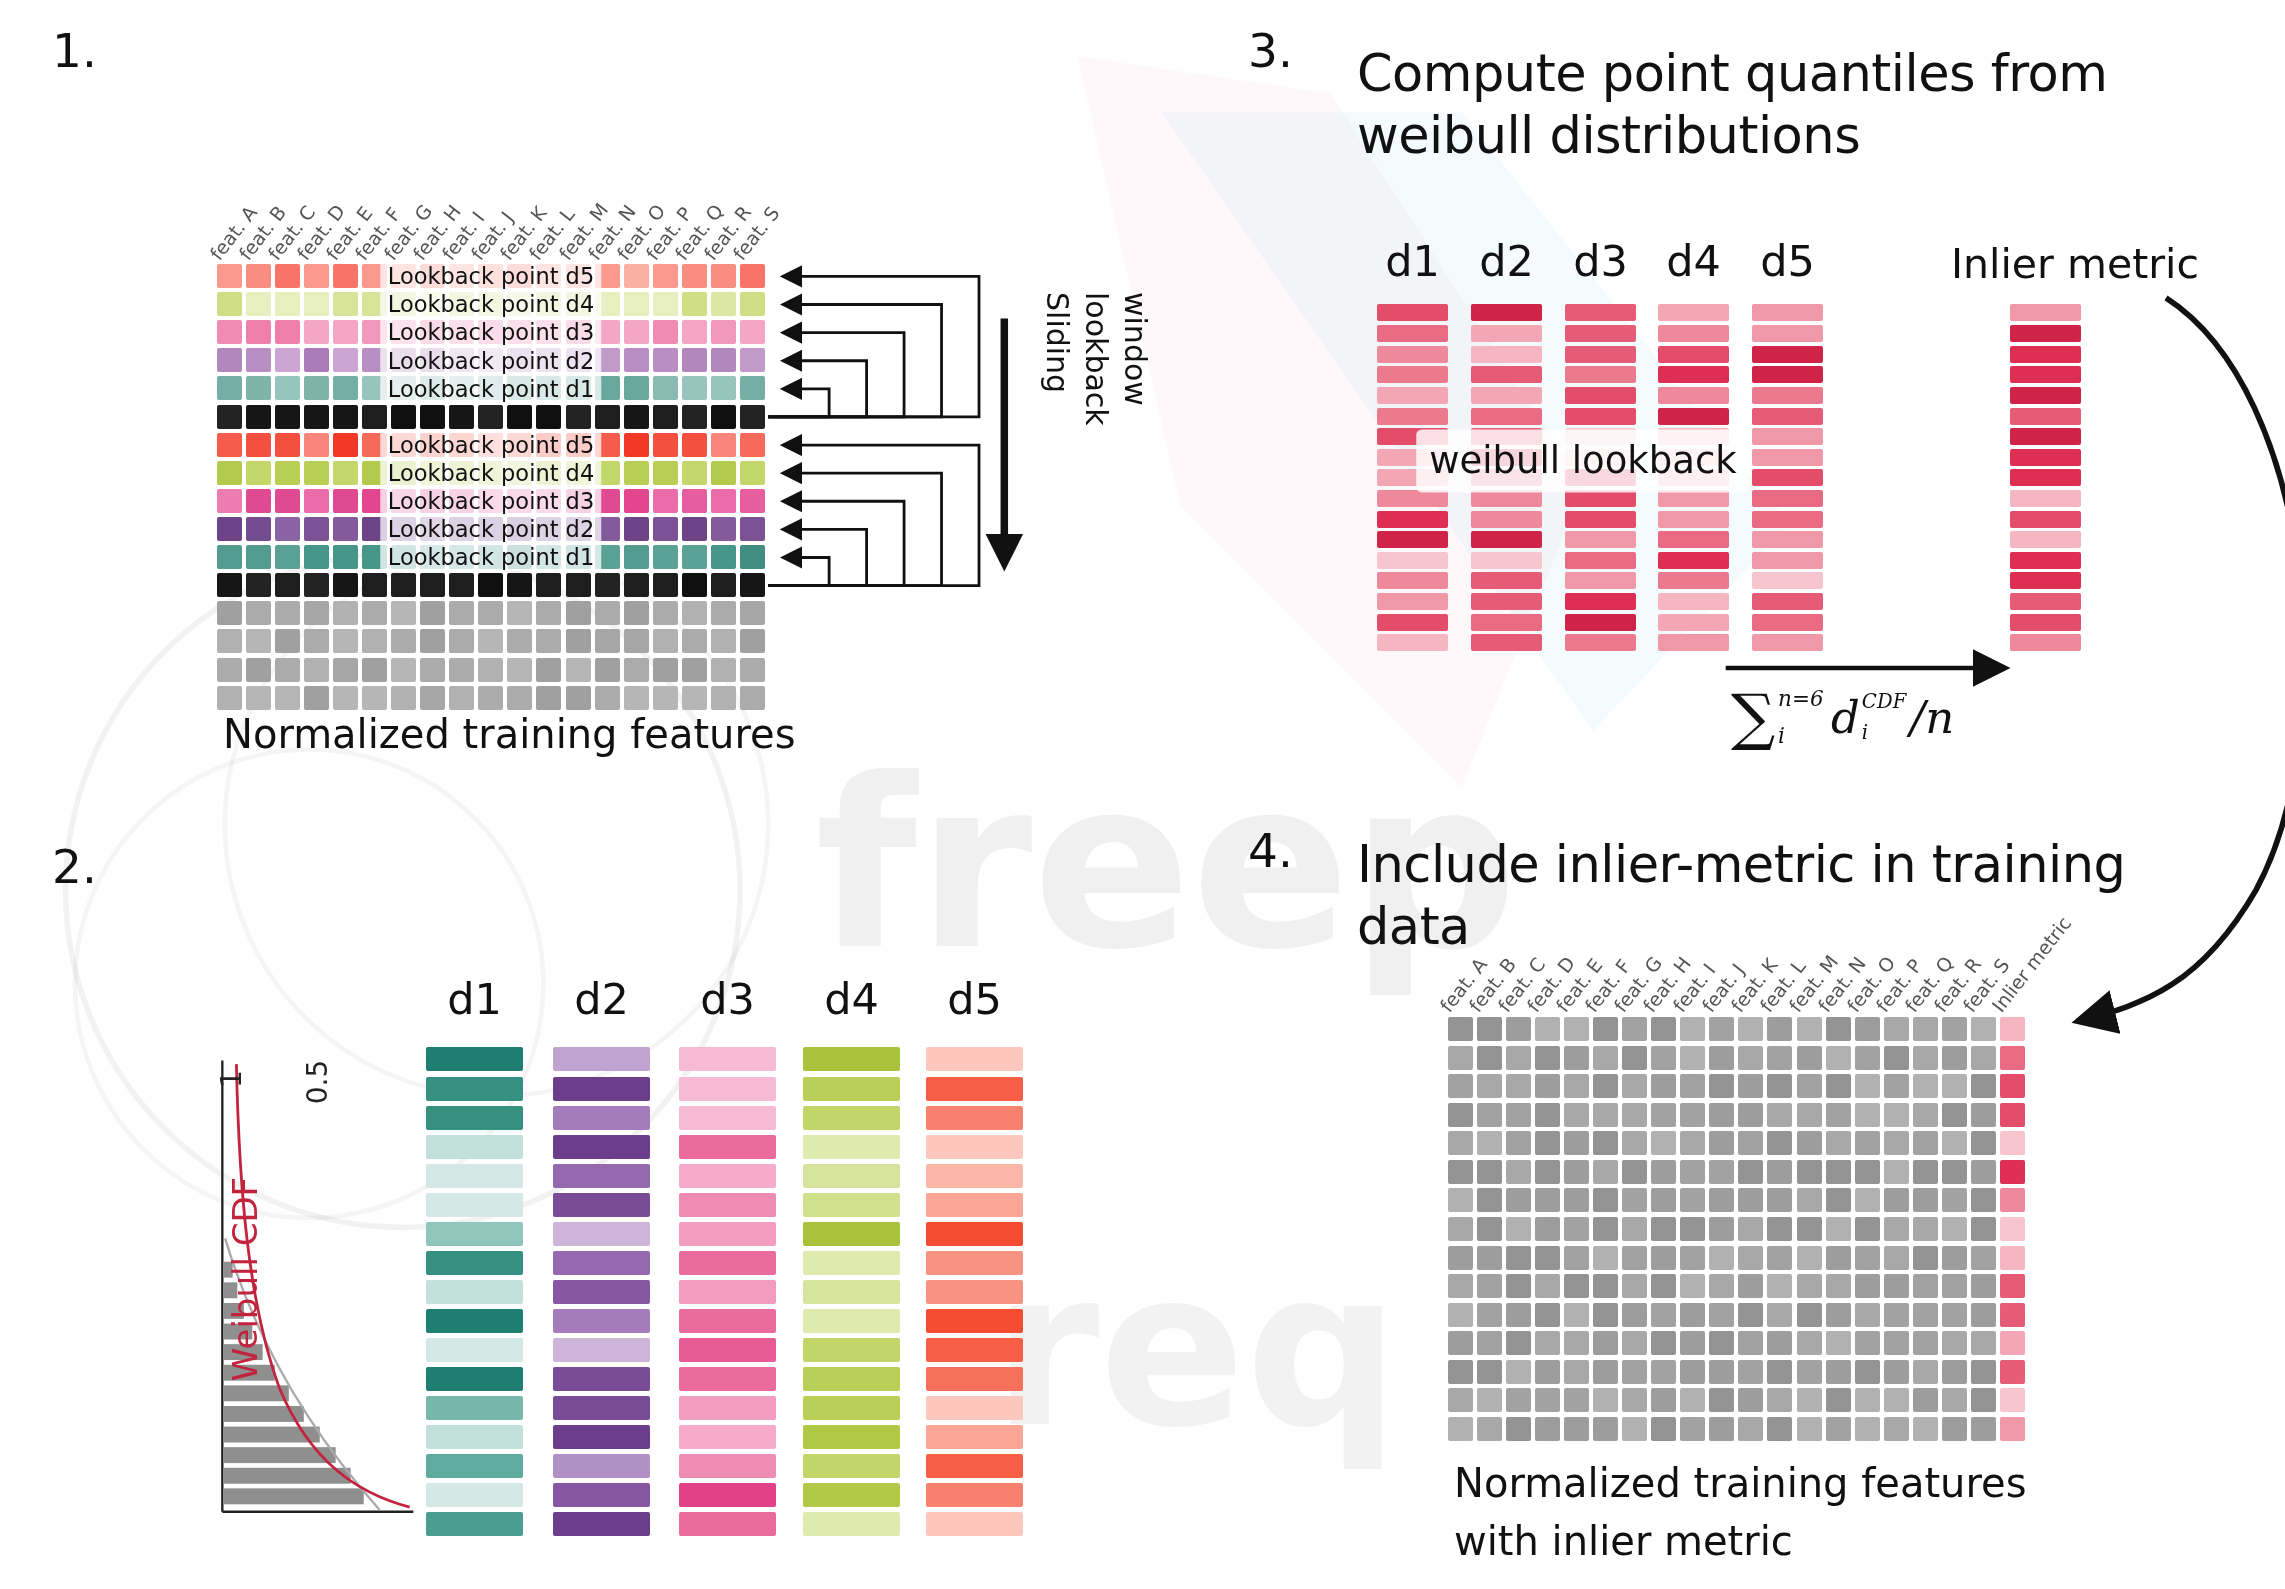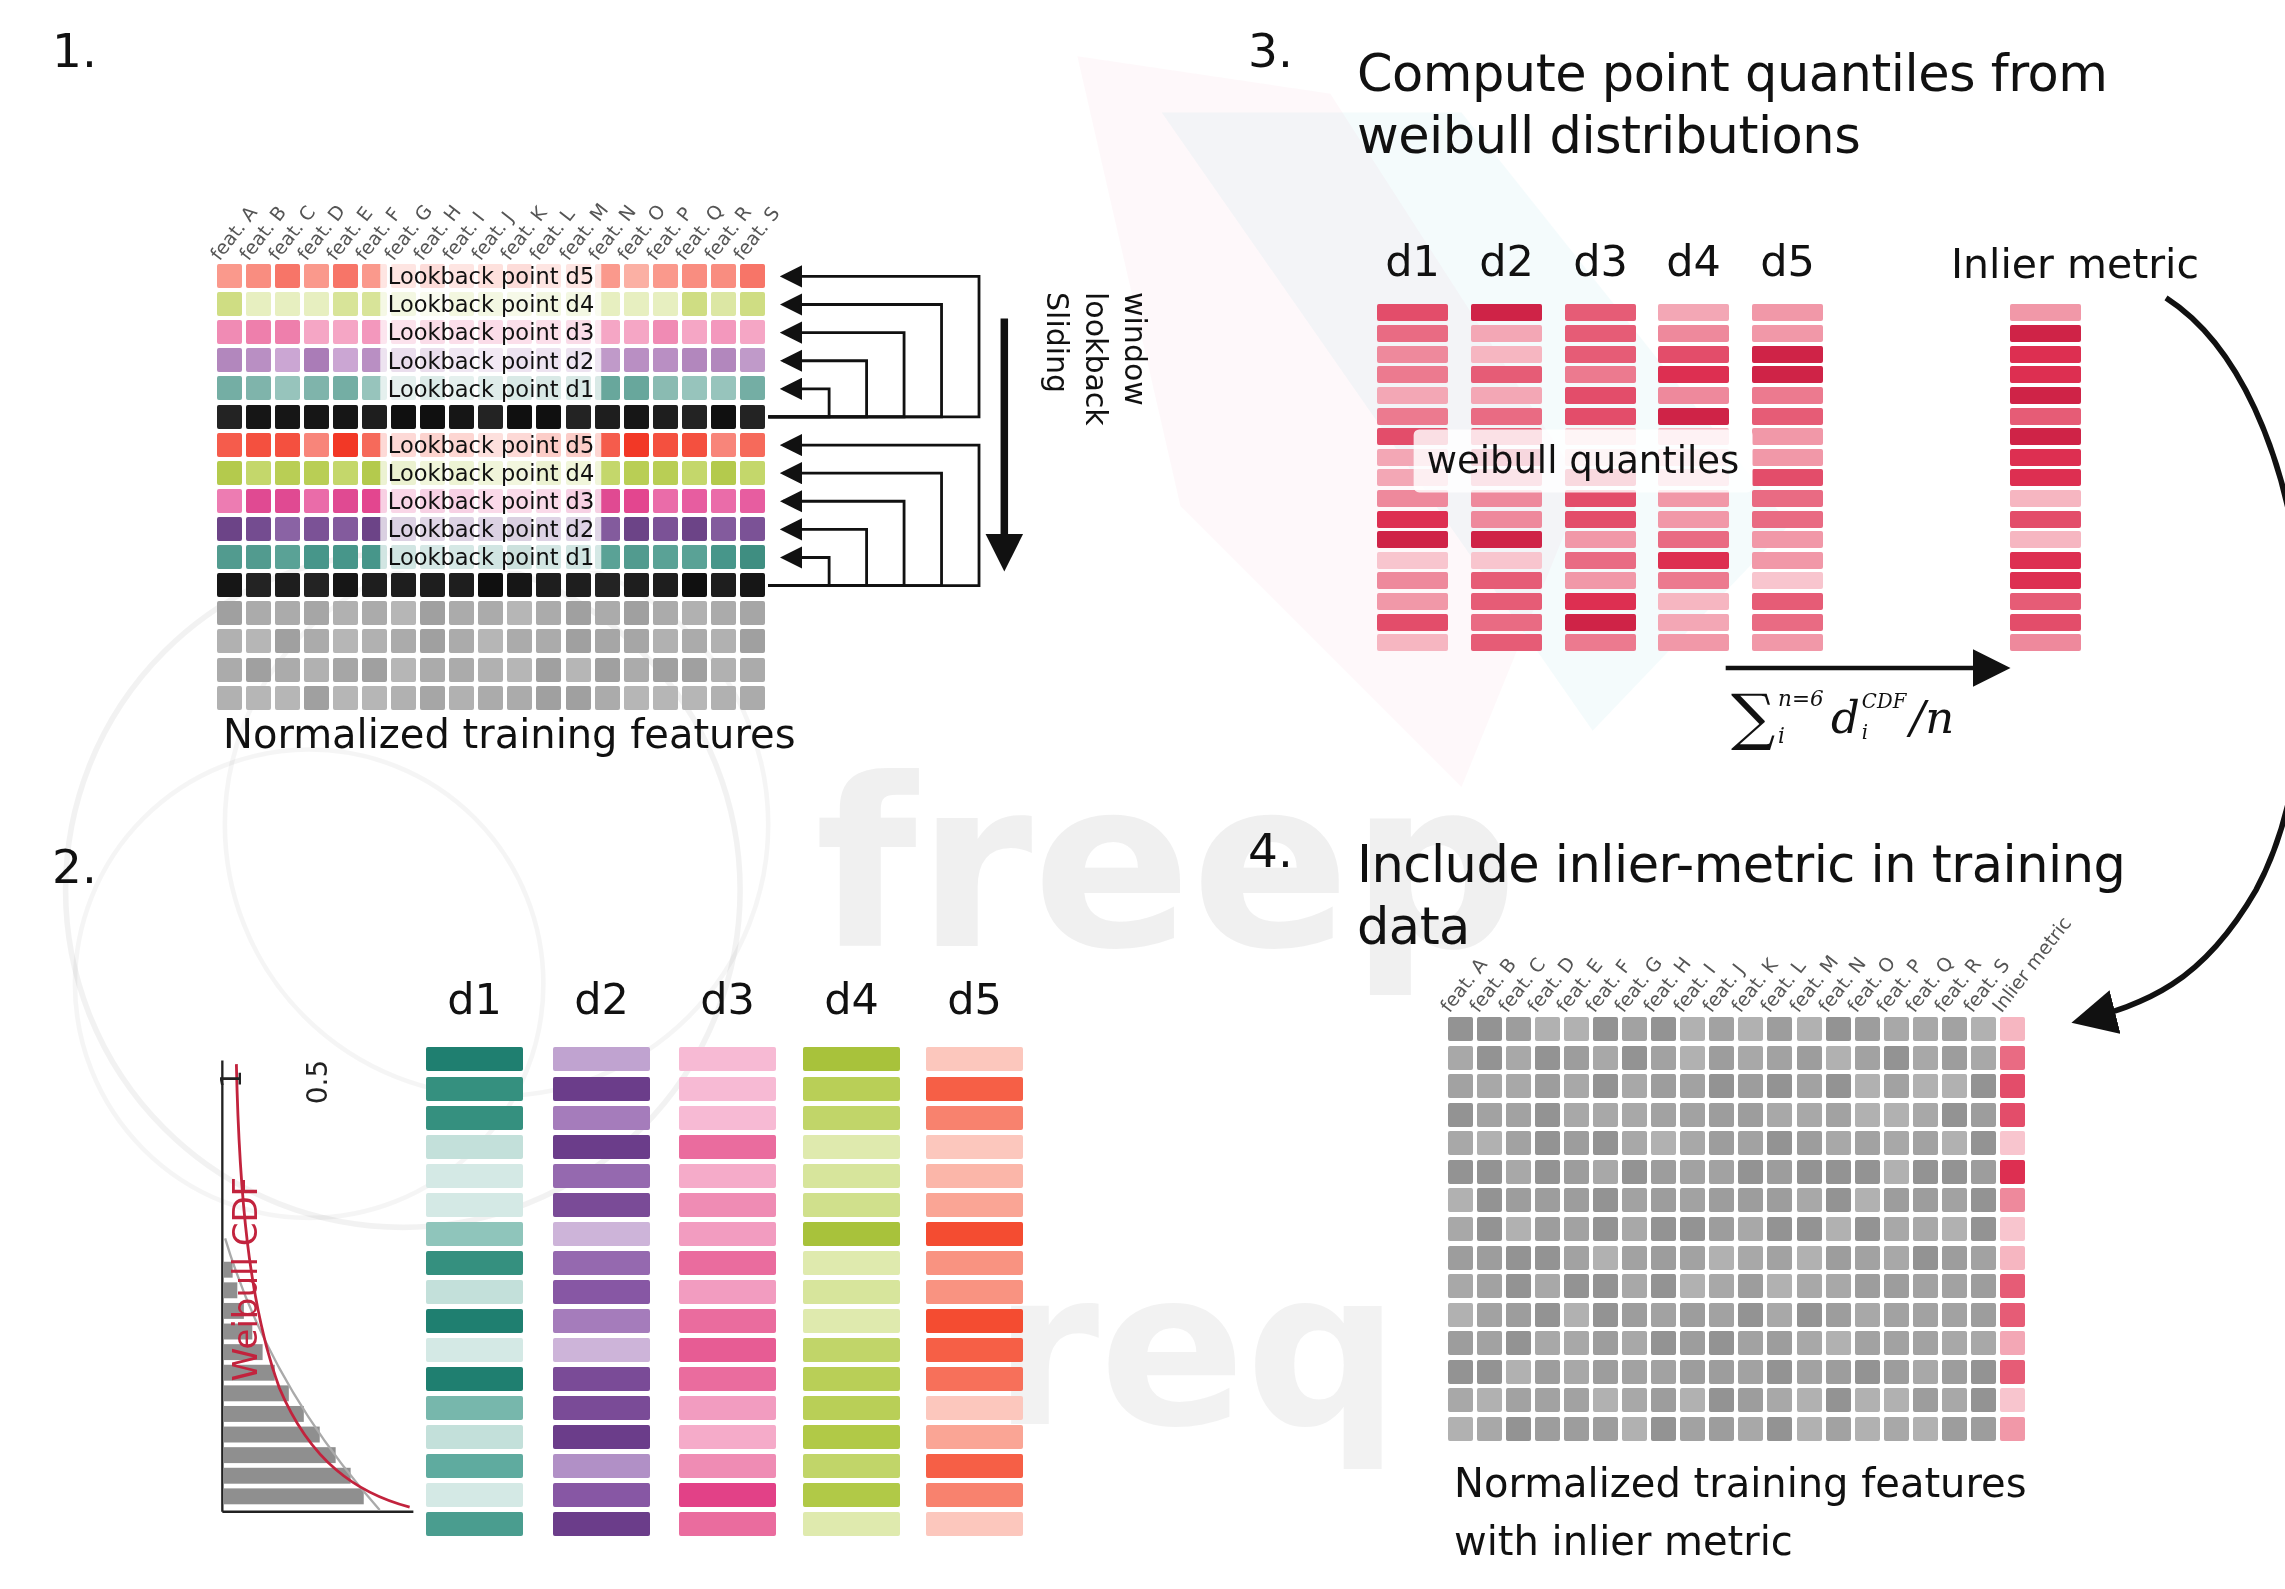--- a/index.html
+++ b/index.html
@@ -607,21 +607,21 @@
         <div class="bar" style="left: 1752px; top: 469px; width: 71px; height: 17px; background: rgb(227, 77, 106);"></div>
         <div class="bar" style="left: 1752px; top: 490px; width: 71px; height: 17px; background: rgb(233, 107, 131);"></div>
         <div class="bar" style="left: 1752px; top: 511px; width: 71px; height: 17px; background: rgb(233, 107, 131);"></div>
         <div class="bar" style="left: 1752px; top: 531px; width: 71px; height: 17px; background: rgb(241, 152, 168);"></div>
         <div class="bar" style="left: 1752px; top: 552px; width: 71px; height: 17px; background: rgb(241, 152, 168);"></div>
         <div class="bar" style="left: 1752px; top: 572px; width: 71px; height: 17px; background: rgb(248, 197, 206);"></div>
         <div class="bar" style="left: 1752px; top: 593px; width: 71px; height: 17px; background: rgb(230, 92, 118);"></div>
         <div class="bar" style="left: 1752px; top: 614px; width: 71px; height: 17px; background: rgb(233, 107, 131);"></div>
         <div class="bar" style="left: 1752px; top: 634px; width: 71px; height: 17px; background: rgb(241, 152, 168);"></div>
       </div>
-    <div class="overlay-label" style="left:1583px;top:461px;transform:translate(-50%,-50%);font-size:37px">weibull quantiles</div>
+    <div class="overlay-label" style="left:1583px;top:461px;transform:translate(-50%,-50%);font-size:37px">weibull lookback</div>
     <div style="position:absolute;left:1951px;top:240px;font-size:41px">Inlier metric</div>
     <div class="layer">
         <div class="bar" style="left: 2010px; top: 304px; width: 71px; height: 17px; background: rgb(241, 152, 168);"></div>
         <div class="bar" style="left: 2010px; top: 325px; width: 71px; height: 17px; background: rgb(207, 35, 71);"></div>
         <div class="bar" style="left: 2010px; top: 346px; width: 71px; height: 17px; background: rgb(221, 47, 81);"></div>
         <div class="bar" style="left: 2010px; top: 366px; width: 71px; height: 17px; background: rgb(221, 47, 81);"></div>
         <div class="bar" style="left: 2010px; top: 387px; width: 71px; height: 17px; background: rgb(207, 35, 71);"></div>
         <div class="bar" style="left: 2010px; top: 408px; width: 71px; height: 17px; background: rgb(230, 92, 118);"></div>
         <div class="bar" style="left: 2010px; top: 428px; width: 71px; height: 17px; background: rgb(207, 35, 71);"></div>
         <div class="bar" style="left: 2010px; top: 449px; width: 71px; height: 17px; background: rgb(221, 47, 81);"></div>

